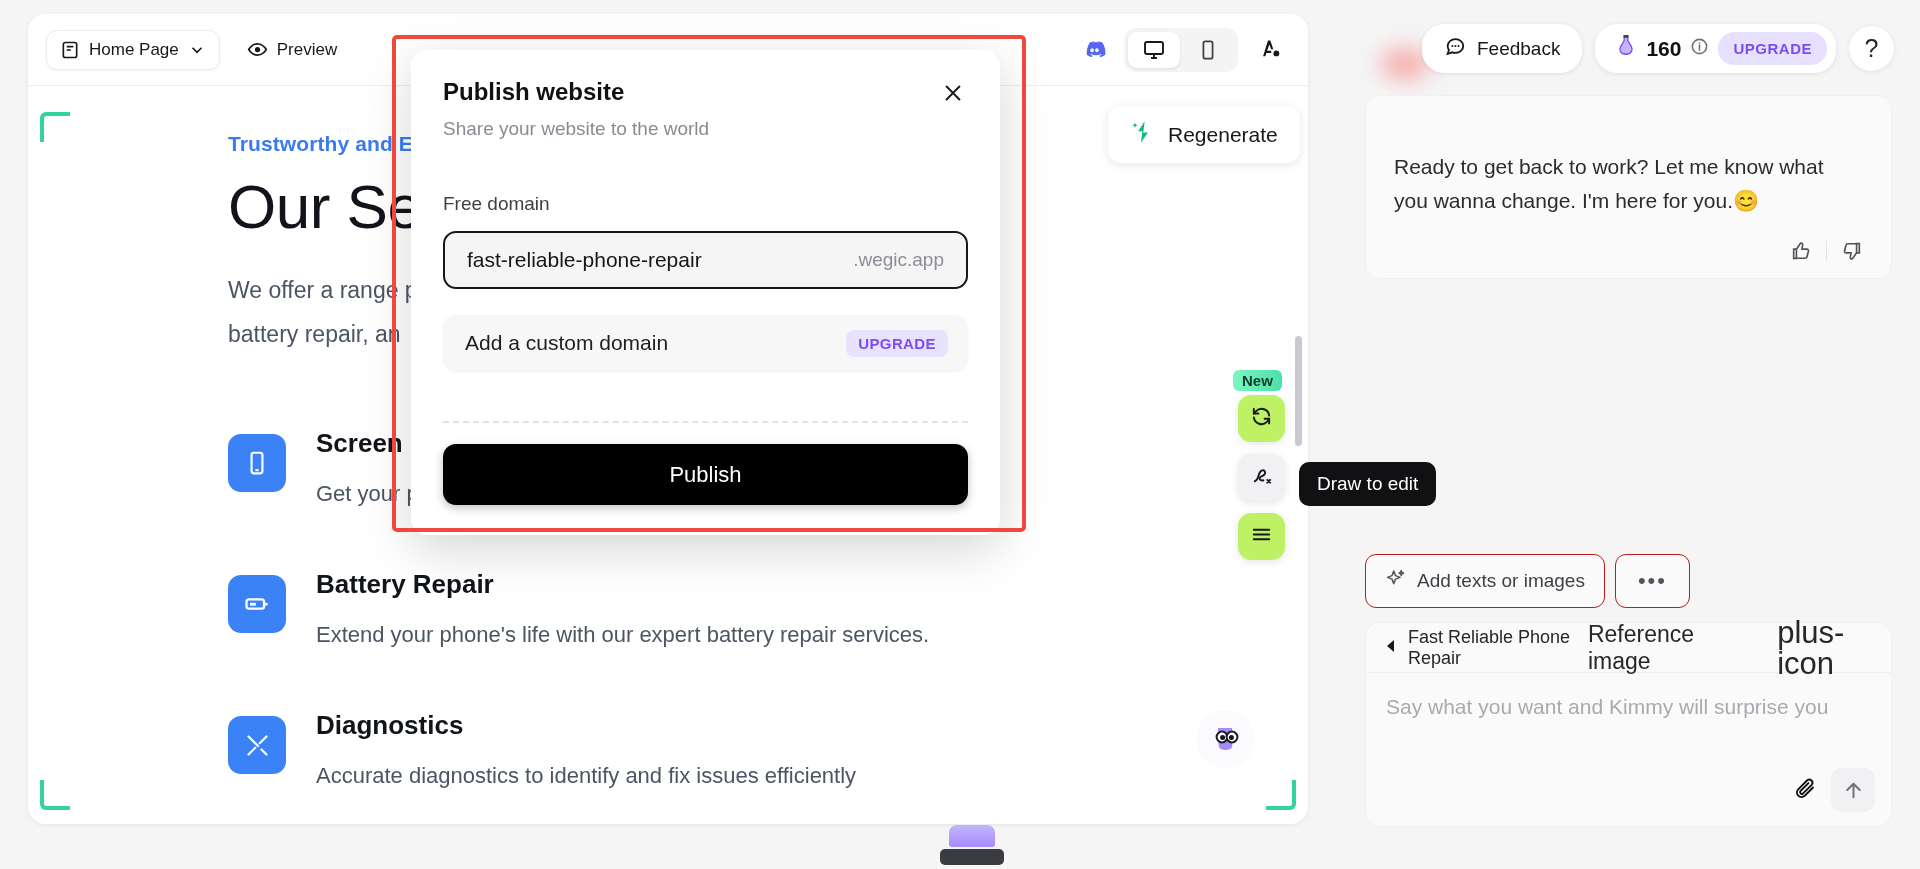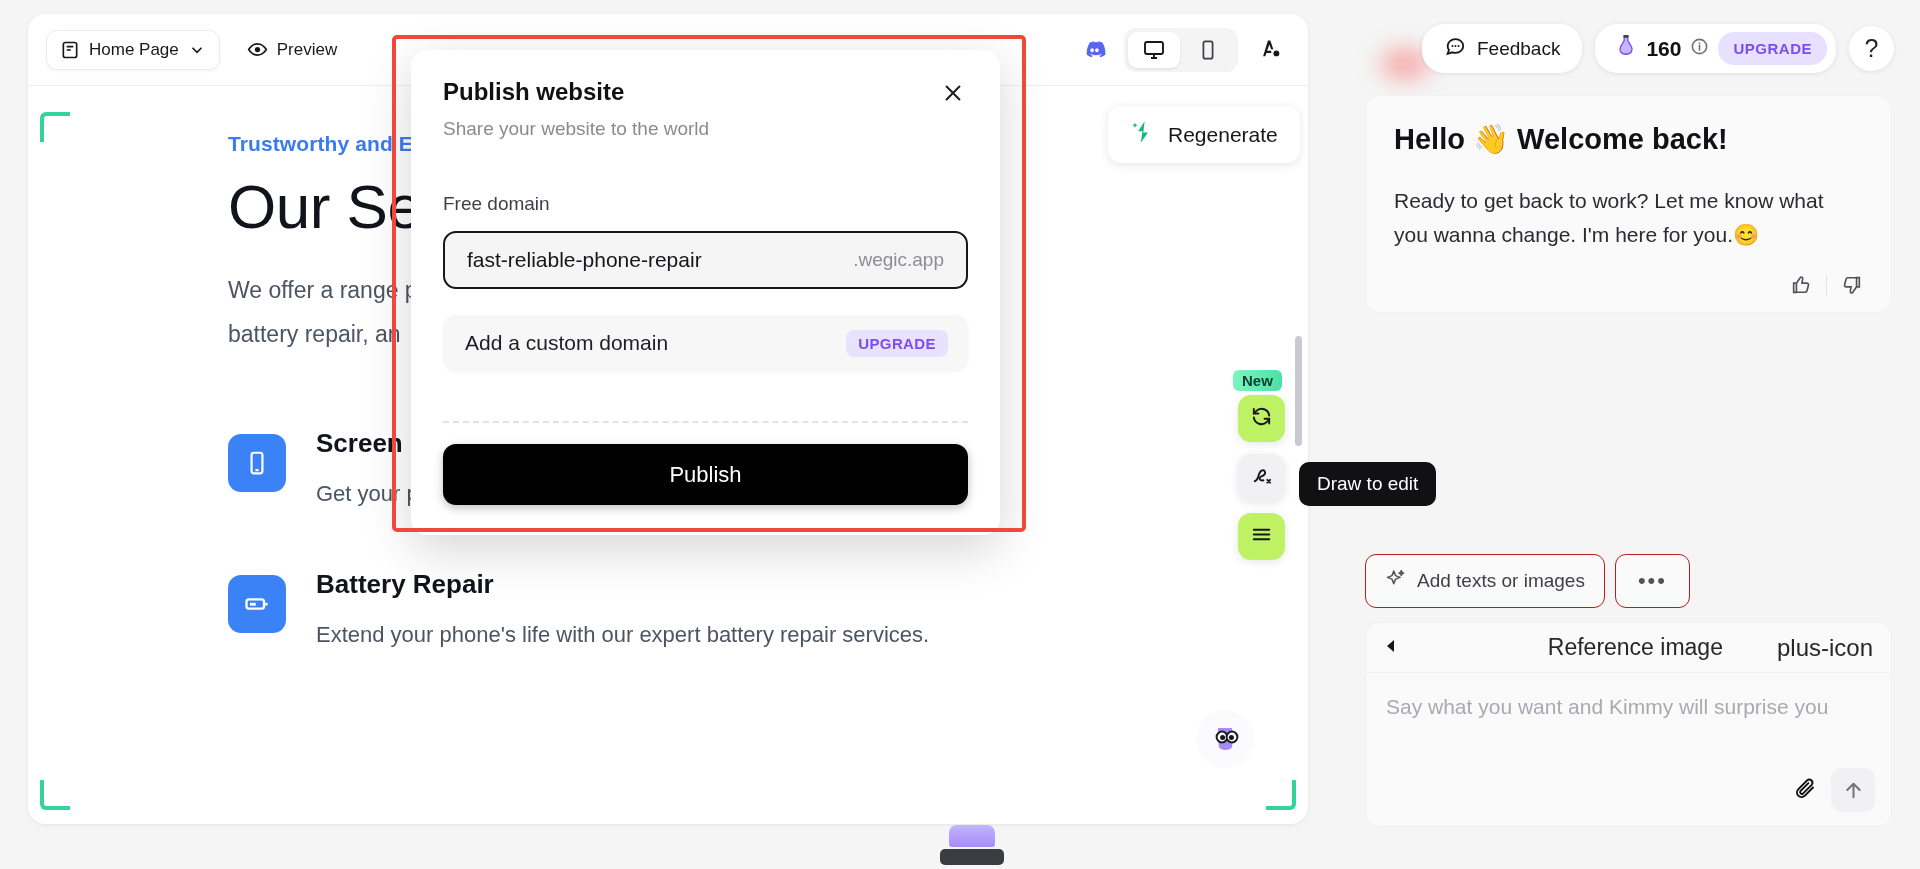--- a/index.html
+++ b/index.html
@@ -197,21 +197,21 @@
 
   .composer {
     position: absolute; left: 20px; top: 622px; width: 527px; height: 205px;
     background: #fafafa; border: 1px solid #f0f0f1; border-radius: 14px;
   }
   .comp-head {
     height: 50px; display: flex; align-items: center; gap: 10px;
     padding: 0 18px; border-bottom: 1px solid #f0f0f1; font-size: 18px; color: #27272a;
   }
   .comp-ref { margin-left: auto; font-size: 23px; color: #27272a; cursor: pointer; }
-  .comp-plus { font-size: 24px; color: #27272a; cursor: pointer; line-height: 1; margin-left: 44px; }
+  .comp-plus { font-size: 31px; color: #27272a; cursor: pointer; line-height: 1; margin-left: 44px; }
   .comp-ph { padding: 22px 20px 0 20px; font-size: 21px; color: #a9a9b0; cursor: text; }
   .comp-foot { position: absolute; right: 16px; bottom: 14px; display: flex; align-items: center; gap: 14px; }
   .clip { cursor: pointer; }
   .send {
     width: 44px; height: 44px; border-radius: 11px; background: #f1f1f3;
     display: flex; align-items: center; justify-content: center; cursor: pointer;
   }
 
   
   .dock { position: absolute; left: 940px; bottom: 0; width: 64px; height: 44px; z-index: 30; }
@@ -313,20 +313,31 @@
                 <rect x="6" y="11" width="5" height="2.4" fill="#fff" stroke="none"></rect>
                 <path d="M20 11v2.4"></path>
             </svg>
           </div>
           <div>
             <div class="svc-title">Battery Repair</div>
             <div class="svc-desc">Extend your phone's life with our expert battery repair services.</div>
           </div>
         </div>
 
+        <div class="svc" style="margin-top:62px;">
+          <div class="svc-ic">
+            <svg width="27" height="27" viewBox="0 0 24 24" fill="none" stroke="#fff" stroke-width="2" stroke-linecap="round">
+              <path d="M4 4l8.5 8.5M20 4l-6 6M4 20l6-6M15.5 15.5L20 20"></path>
+            </svg>
+          </div>
+          <div>
+            <div class="svc-title">Diagnostics</div>
+            <div class="svc-desc">Accurate diagnostics to identify and fix issues efficiently</div>
+          </div>
+        </div>
       </div>
 
       <div class="mascot">
         <svg width="40" height="40" viewBox="0 0 40 40">
           <path d="M13 9h14c0 0 1 14 0 19-1 4-12 4-13 0-1-5-1-19-1-19z" fill="#a78bfa"></path>
           <circle cx="17" cy="18" r="5.4" fill="#fff" stroke="#1b1b24" stroke-width="2"></circle>
           <circle cx="27" cy="18" r="5.4" fill="#fff" stroke="#1b1b24" stroke-width="2"></circle>
           <circle cx="17.6" cy="18.6" r="2.5" fill="#15151c"></circle>
           <circle cx="26.4" cy="18.6" r="2.5" fill="#15151c"></circle>
         </svg>
@@ -435,21 +446,20 @@
               <circle cx="12" cy="7.6" r="1.1" fill="#71717a" stroke="none"></circle>
           </svg>
         </span>
         <span class="up-badge">UPGRADE</span>
       </div>
 
       <div class="help-btn">?</div>
     </div>
 
     <div class="msg-card">
-      <div class="msg-title">Hello 👋 Welcome back!</div>
       <div class="msg-body">Ready to get back to work? Let me know what you wanna change. I'm here for you.😊</div>
       <div class="msg-actions">
         <span class="act">
           <svg width="22" height="22" viewBox="0 0 24 24" fill="none" stroke="#52525b" stroke-width="1.8">
             <path d="M7 10v10H4V10h3zM7 10l4.5-6.5c1.5-.6 2.6.4 2.3 2L13 10h5.4c1.2 0 2 1.1 1.7 2.3l-1.6 6c-.2.9-1 1.6-2 1.6H7"></path>
           </svg>
         </span>
         <span class="divider-v"></span>
         <span class="act">
           <svg width="22" height="22" viewBox="0 0 24 24" fill="none" stroke="#52525b" stroke-width="1.8">
@@ -472,20 +482,21 @@
       <div class="quick dots">•••</div>
     </div>
 
     <div class="composer">
       <div class="comp-head">
         <span>
           <svg width="14" height="14" viewBox="0 0 14 14" fill="#18181b">
               <path d="M10 1L3 7l7 6V1z"></path>
             </svg>
         </span>
+        <span>Fast Reliable Phone Repair</span>
         <span class="comp-ref">Reference image</span>
         <span class="comp-plus">plus-icon</span>
       </div>
       <div class="comp-ph">Say what you want and Kimmy will surprise you</div>
       <div class="comp-foot">
         <span class="clip">
           <svg width="24" height="24" viewBox="0 0 24 24" fill="none" stroke="#111114" stroke-width="1.9" stroke-linecap="round">
             <path d="M20 11.5l-8.3 8.3a4.6 4.6 0 0 1-6.5-6.5l9-9a3.2 3.2 0 0 1 4.5 4.5l-8.8 8.8a1.8 1.8 0 0 1-2.5-2.5l8-8"></path>
           </svg>
         </span>

